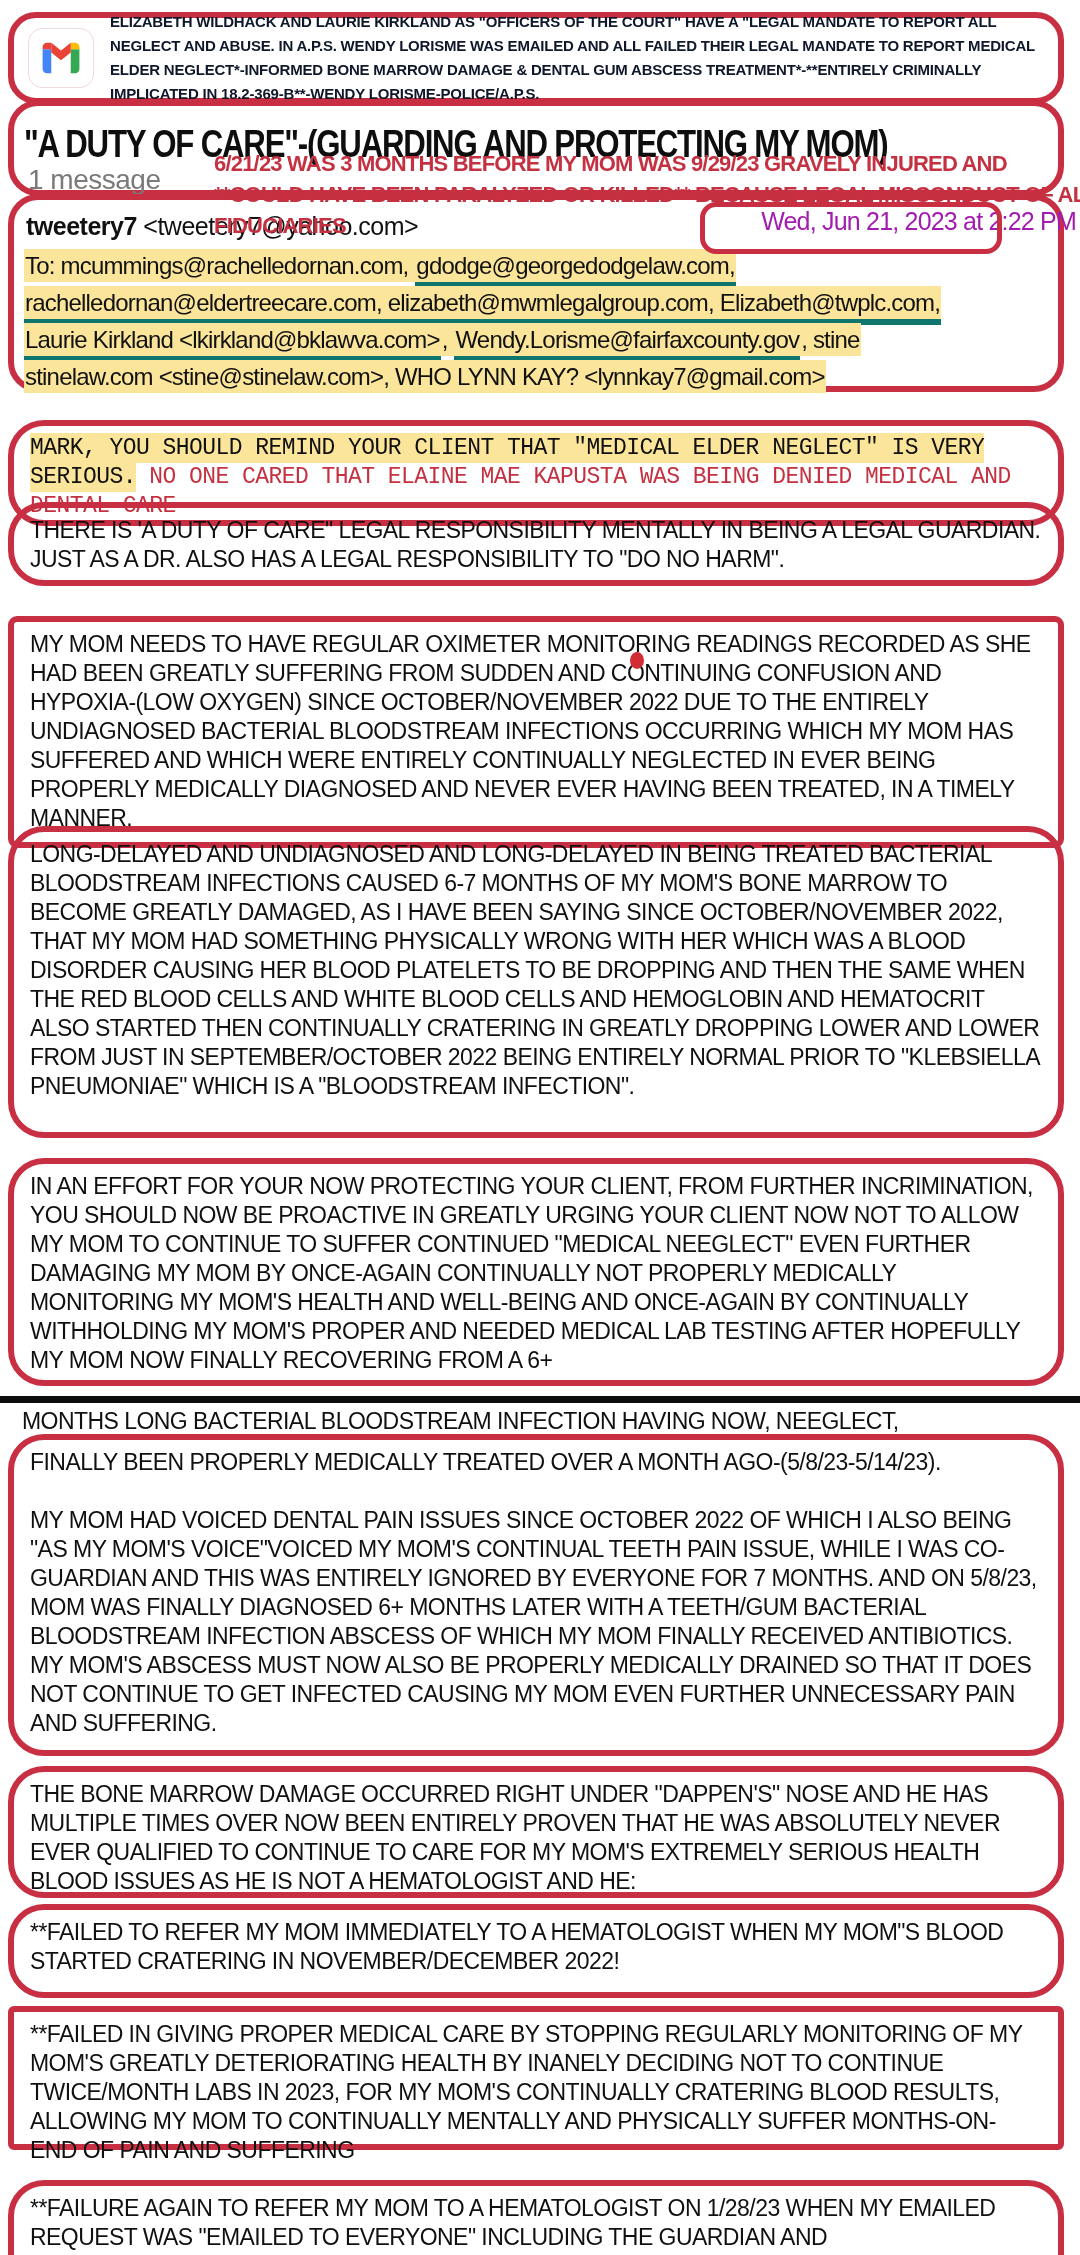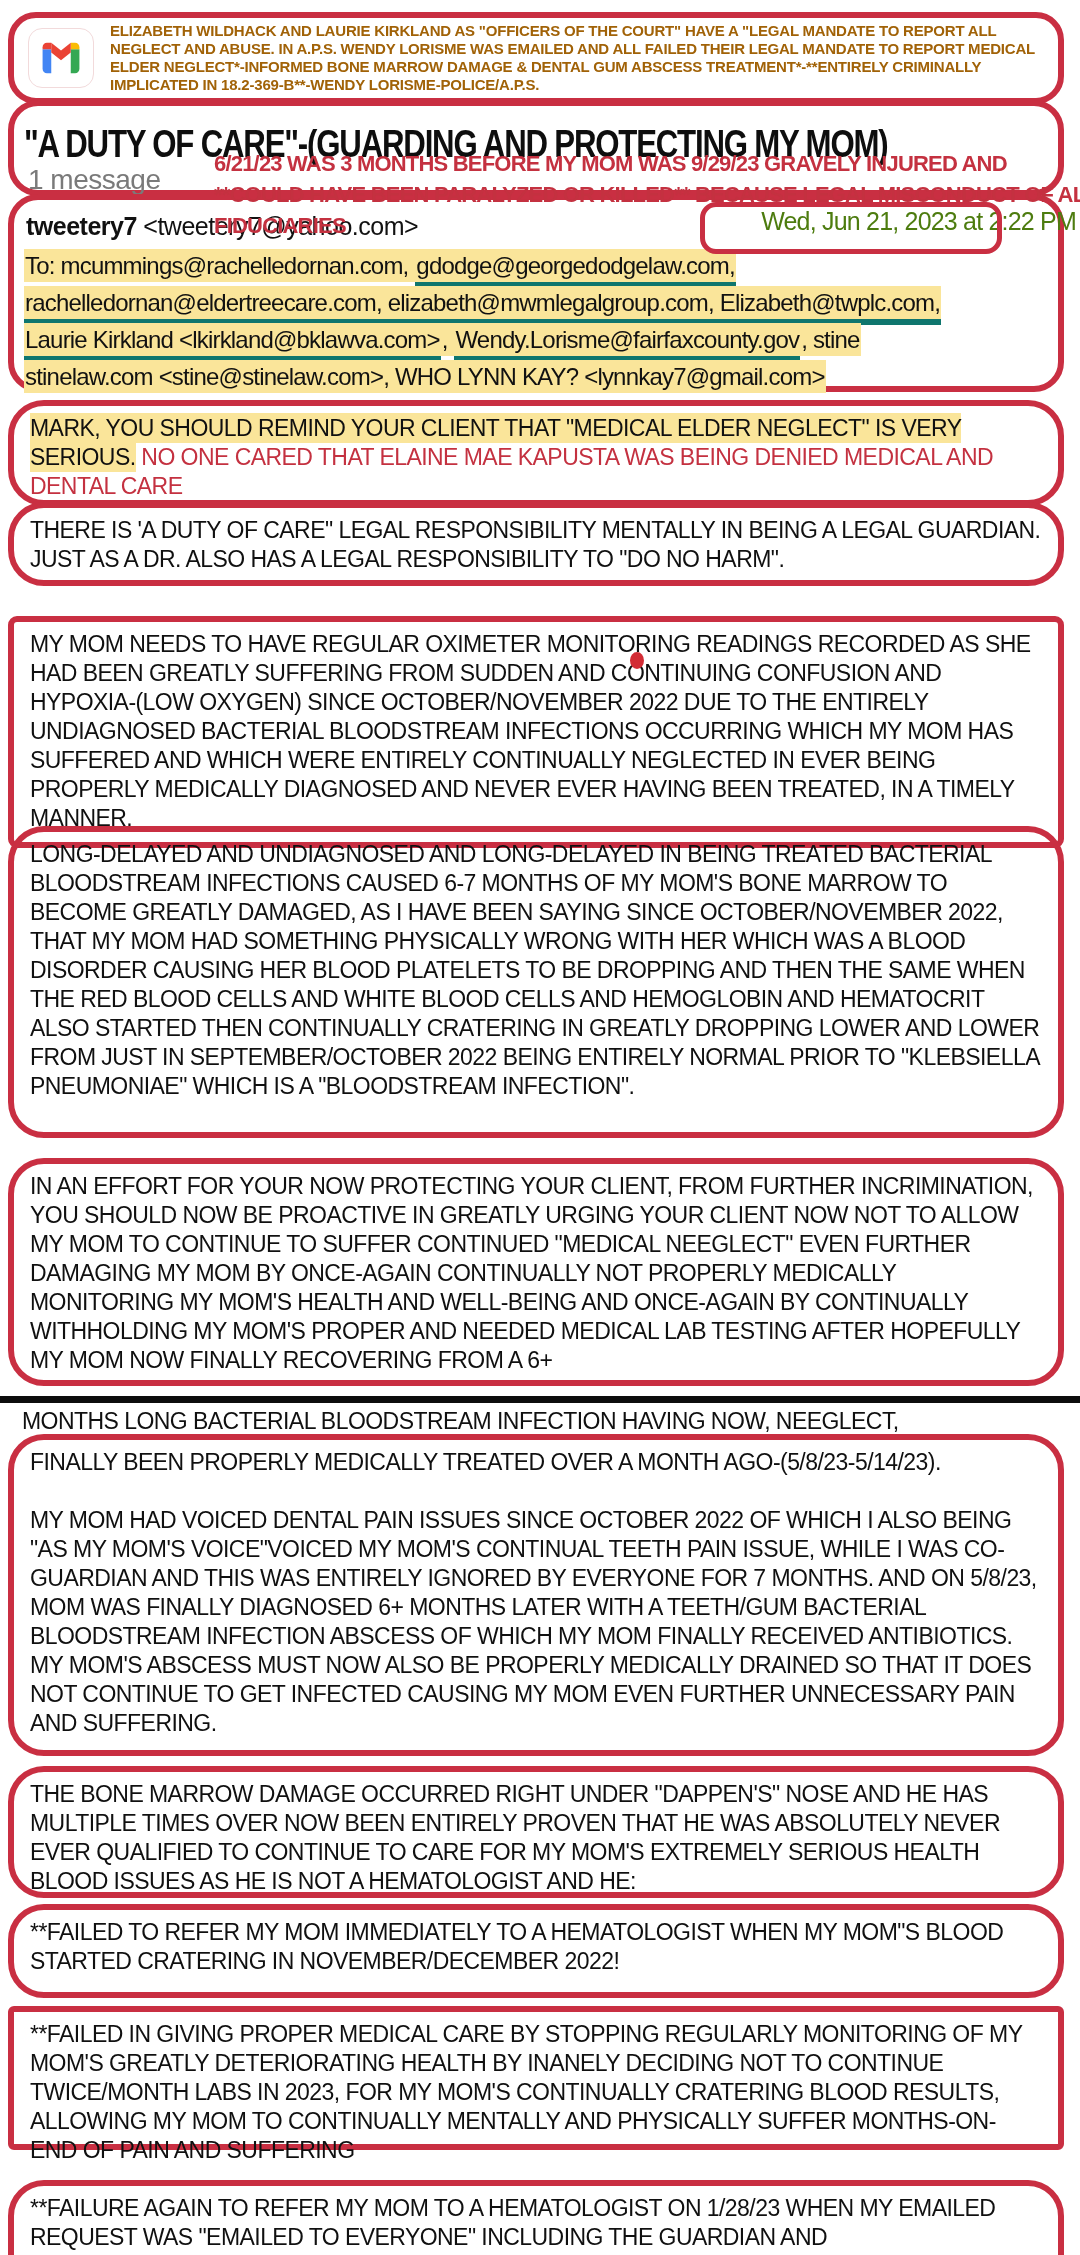--- a/index.html
+++ b/index.html
@@ -14,21 +14,21 @@
   .box{
     position:absolute;left:8px;width:1056px;box-sizing:border-box;
     border:6px solid #c92f42;border-radius:36px;background:transparent;
   }
 
   
   .banner{top:12px;height:92px;border-radius:28px;display:flex;align-items:center;gap:16px;padding:4px 14px;}
   .logo{width:64px;height:58px;flex:0 0 auto;background:#fff;border:1px solid #f2dadb;border-radius:14px;
         display:flex;align-items:center;justify-content:center;}
   .logo svg{width:52px;height:44px;}
-  .banner-text{color:#a16207;font-weight:700;font-size:15px;line-height:18px;letter-spacing:-0.2px;}
+  .banner-text{color:#0f172a;font-weight:700;font-size:15px;line-height:24px;letter-spacing:-0.2px;}
 
   
   .subject{top:100px;height:96px;border-radius:30px;padding:10px 10px;}
   .title{
     font-size:39px;font-weight:700;letter-spacing:-1.5px;white-space:nowrap;
     transform:scaleX(0.80);transform-origin:0 50%;color:#0e0e0e;margin-top:6px;
   }
   .msgcount{position:absolute;left:14px;top:58px;color:#7a7a7a;font-size:28px;letter-spacing:-0.5px;}
   .subject-annotation{
     position:absolute;left:214px;top:148px;z-index:6;color:#c43140;font-weight:700;
@@ -38,27 +38,27 @@
   
   .header{top:194px;height:198px;border-radius:30px;padding:8px 10px;}
   .sender-line{font-size:25px;letter-spacing:-0.5px;color:#111;margin:4px 0 6px 2px;}
   .sender-name{font-weight:700;}
   .to-line{font-size:24px;line-height:37px;letter-spacing:-0.8px;white-space:nowrap;color:#111;}
   .to-line .seg{background:#fae59a;padding:3px 1px;}
   .to-line .u{border-bottom:6px solid #0f766e;}
   .date-circle{position:absolute;left:700px;top:202px;width:292px;height:42px;
     border:5px solid #c92f42;border-radius:16px;z-index:4;}
   .email-date{position:absolute;right:4px;top:207px;font-size:25px;letter-spacing:-0.8px;
-    color:#4d7c0f;z-index:3;white-space:nowrap;}
+    color:#a21caf;z-index:3;white-space:nowrap;}
 
   
   .para{font-size:23px;line-height:29px;letter-spacing:-0.55px;color:#101010;padding:8px 16px;}
   .hl{background:#fae59a;padding:2px 0;}
   .red-text{color:#c43140;}
-  #p-mark{top:400px;height:106px;}
+  #p-mark{top:420px;height:106px;font-family:Liberation Mono, monospace;}
   #p-duty{top:502px;height:84px;}
   #p-oximeter{top:616px;height:232px;border-radius:9px;}
   #p-longdelayed{top:826px;height:312px;}
   #p-effort{top:1158px;height:228px;}
   .divider{position:absolute;left:0;top:1396px;width:1080px;height:7px;background:#0d0d0d;}
   .months-line{position:absolute;left:22px;top:1408px;font-size:23px;letter-spacing:-0.55px;
     color:#101010;white-space:nowrap;z-index:2;}
   #p-dental{top:1434px;height:322px;}
   .blank-line{height:29px;}
   #p-bonemarrow{top:1766px;height:132px;}

